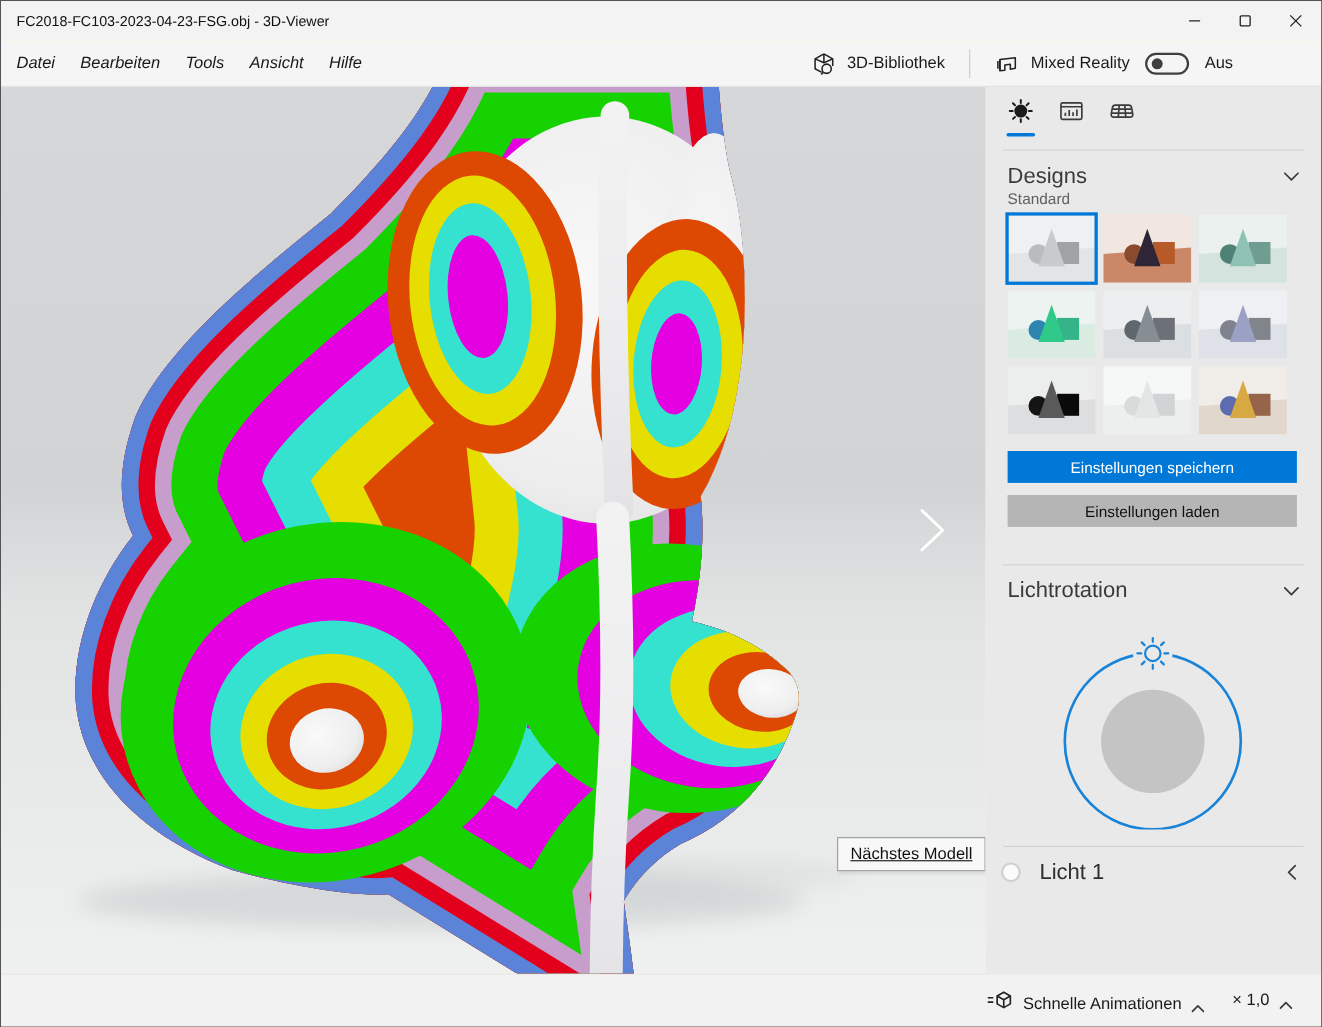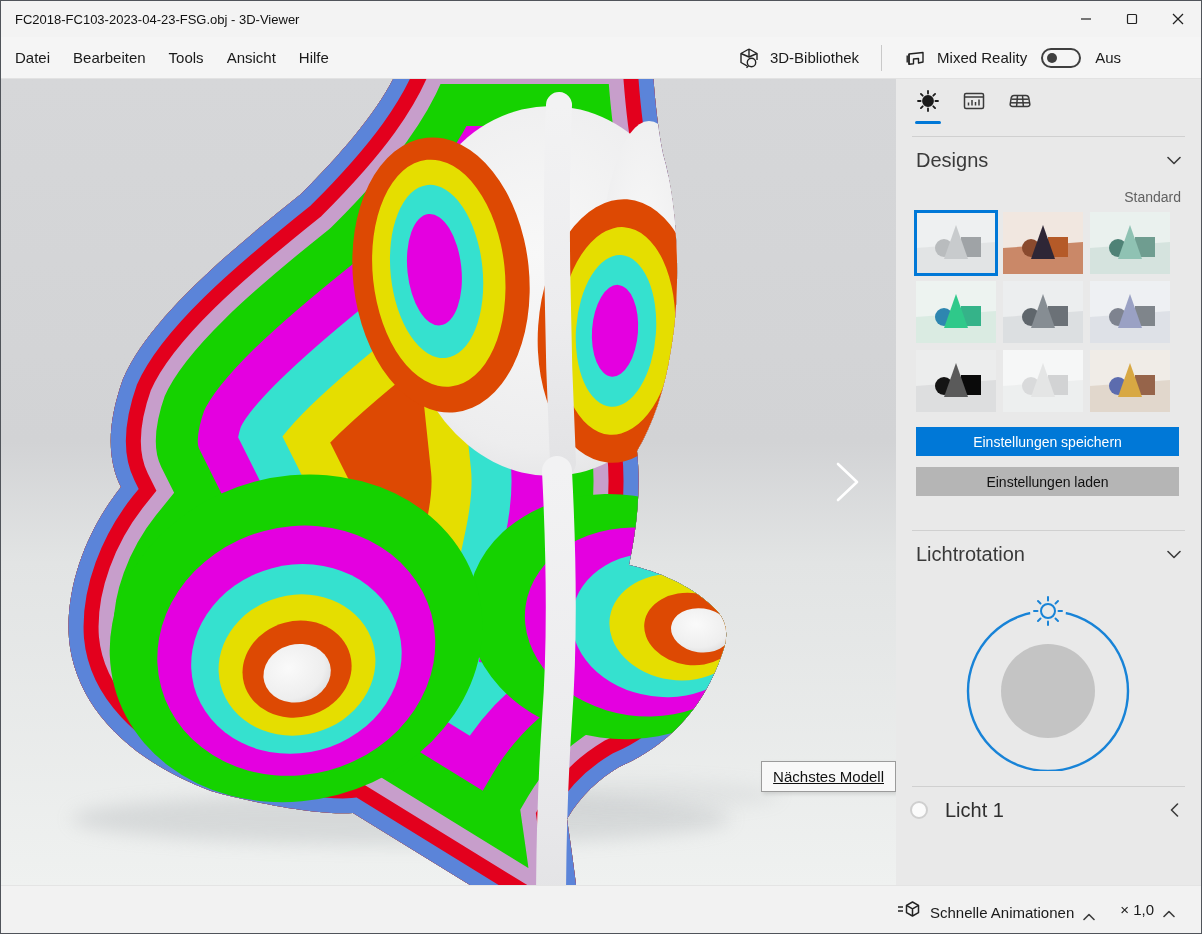--- a/index.html
+++ b/index.html
@@ -11,21 +11,21 @@
   
   .titlebar{height:36px;flex:0 0 36px;display:flex;align-items:center;background:#f3f3f3;}
   .titlebar .title{font-size:13px;padding-left:14px;color:#111;}
   .win-controls{margin-left:auto;display:flex;height:100%;}
   .win-btn{width:46px;height:100%;display:flex;align-items:center;justify-content:center;cursor:default;}
   .win-btn svg{stroke:#222;stroke-width:1.2;fill:none;}
 
   
   .menubar{height:42px;flex:0 0 42px;background:#f5f5f5;display:flex;align-items:center;border-bottom:1px solid #e2e2e2;}
   .menu-left{display:flex;gap:23px;padding-left:14px;font-size:15px;}
-  .menu-item{color:#1a1a1a;cursor:default;}
+  .menu-item{color:#1a1a1a;cursor:default;font-style:italic;}
   .menu-right{margin-left:auto;display:flex;align-items:center;gap:14px;padding-right:80px;font-size:15px;text-align:center;}
   .mr-divider{width:1px;height:26px;background:#c9c9c9;margin:0 8px;}
   .icon-label{display:flex;align-items:center;gap:9px;}
   .toggle{width:40px;height:20px;border:2px solid #3f3f3f;border-radius:10px;position:relative;background:transparent;}
   .toggle .knob{position:absolute;left:4px;top:3px;width:10px;height:10px;border-radius:50%;background:#3f3f3f;}
 
   
   .main{flex:0 0 806px;height:806px;display:flex;}
   .viewport{position:relative;width:897px;height:806px;background:linear-gradient(180deg,#d6d7d9 0%,#d2d3d5 45%,#e2e4e4 60%,#eff1f0 100%);overflow:hidden;}
   .viewport svg.scene{position:absolute;left:0;top:0;}
@@ -36,21 +36,21 @@
   .panel{width:305px;flex:0 0 305px;background:#e9e9e9;padding:10px 20px 0 20px;position:relative;overflow:hidden;}
   .tabs{display:flex;gap:22px;height:37px;}
   .tab{width:24px;display:flex;flex-direction:column;align-items:center;gap:8px;}
   .tab .underline{width:26px;height:3px;border-radius:2px;background:transparent;}
   .tab.selected .underline{background:var(--accent);}
   .panel h1{font-size:24px;font-weight:400;color:#262626;line-height:32px;margin-top:9px;width:200px;}
   .divider{height:1px;background:#d0d0d0;margin-left:-4px;margin-right:-4px;}
   .d1{margin-top:10px;}
   .expander{display:flex;align-items:center;justify-content:space-between;margin-top:12px;}
   .expander .exp-label{font-size:20px;color:#3a3a3a;}
-  .sub-label{font-size:14px;color:#616161;margin-top:17px;text-align:right;}
+  .sub-label{font-size:14px;color:#616161;}
   .design-grid{margin-top:7px;display:grid;grid-template-columns:repeat(3,80px);grid-auto-rows:62px;gap:7px;}
   .design-cell{position:relative;cursor:pointer;}
   .design-cell svg{display:block;}
   .design-cell.selected{outline:3px solid var(--accent);outline-offset:-1px;}
   .btn{display:block;width:263px;height:29px;border:none;font-size:14px;font-family:inherit;cursor:pointer;}
   .btn-primary{margin-top:15px;background:var(--accent);color:#fff;}
   .btn-secondary{margin-top:11px;background:#b5b5b5;color:#111;}
   .d2{margin-top:34px;}
   .dial-wrap{height:180px;position:relative;margin-top:25px;}
   .d3{margin-top:15px;}

